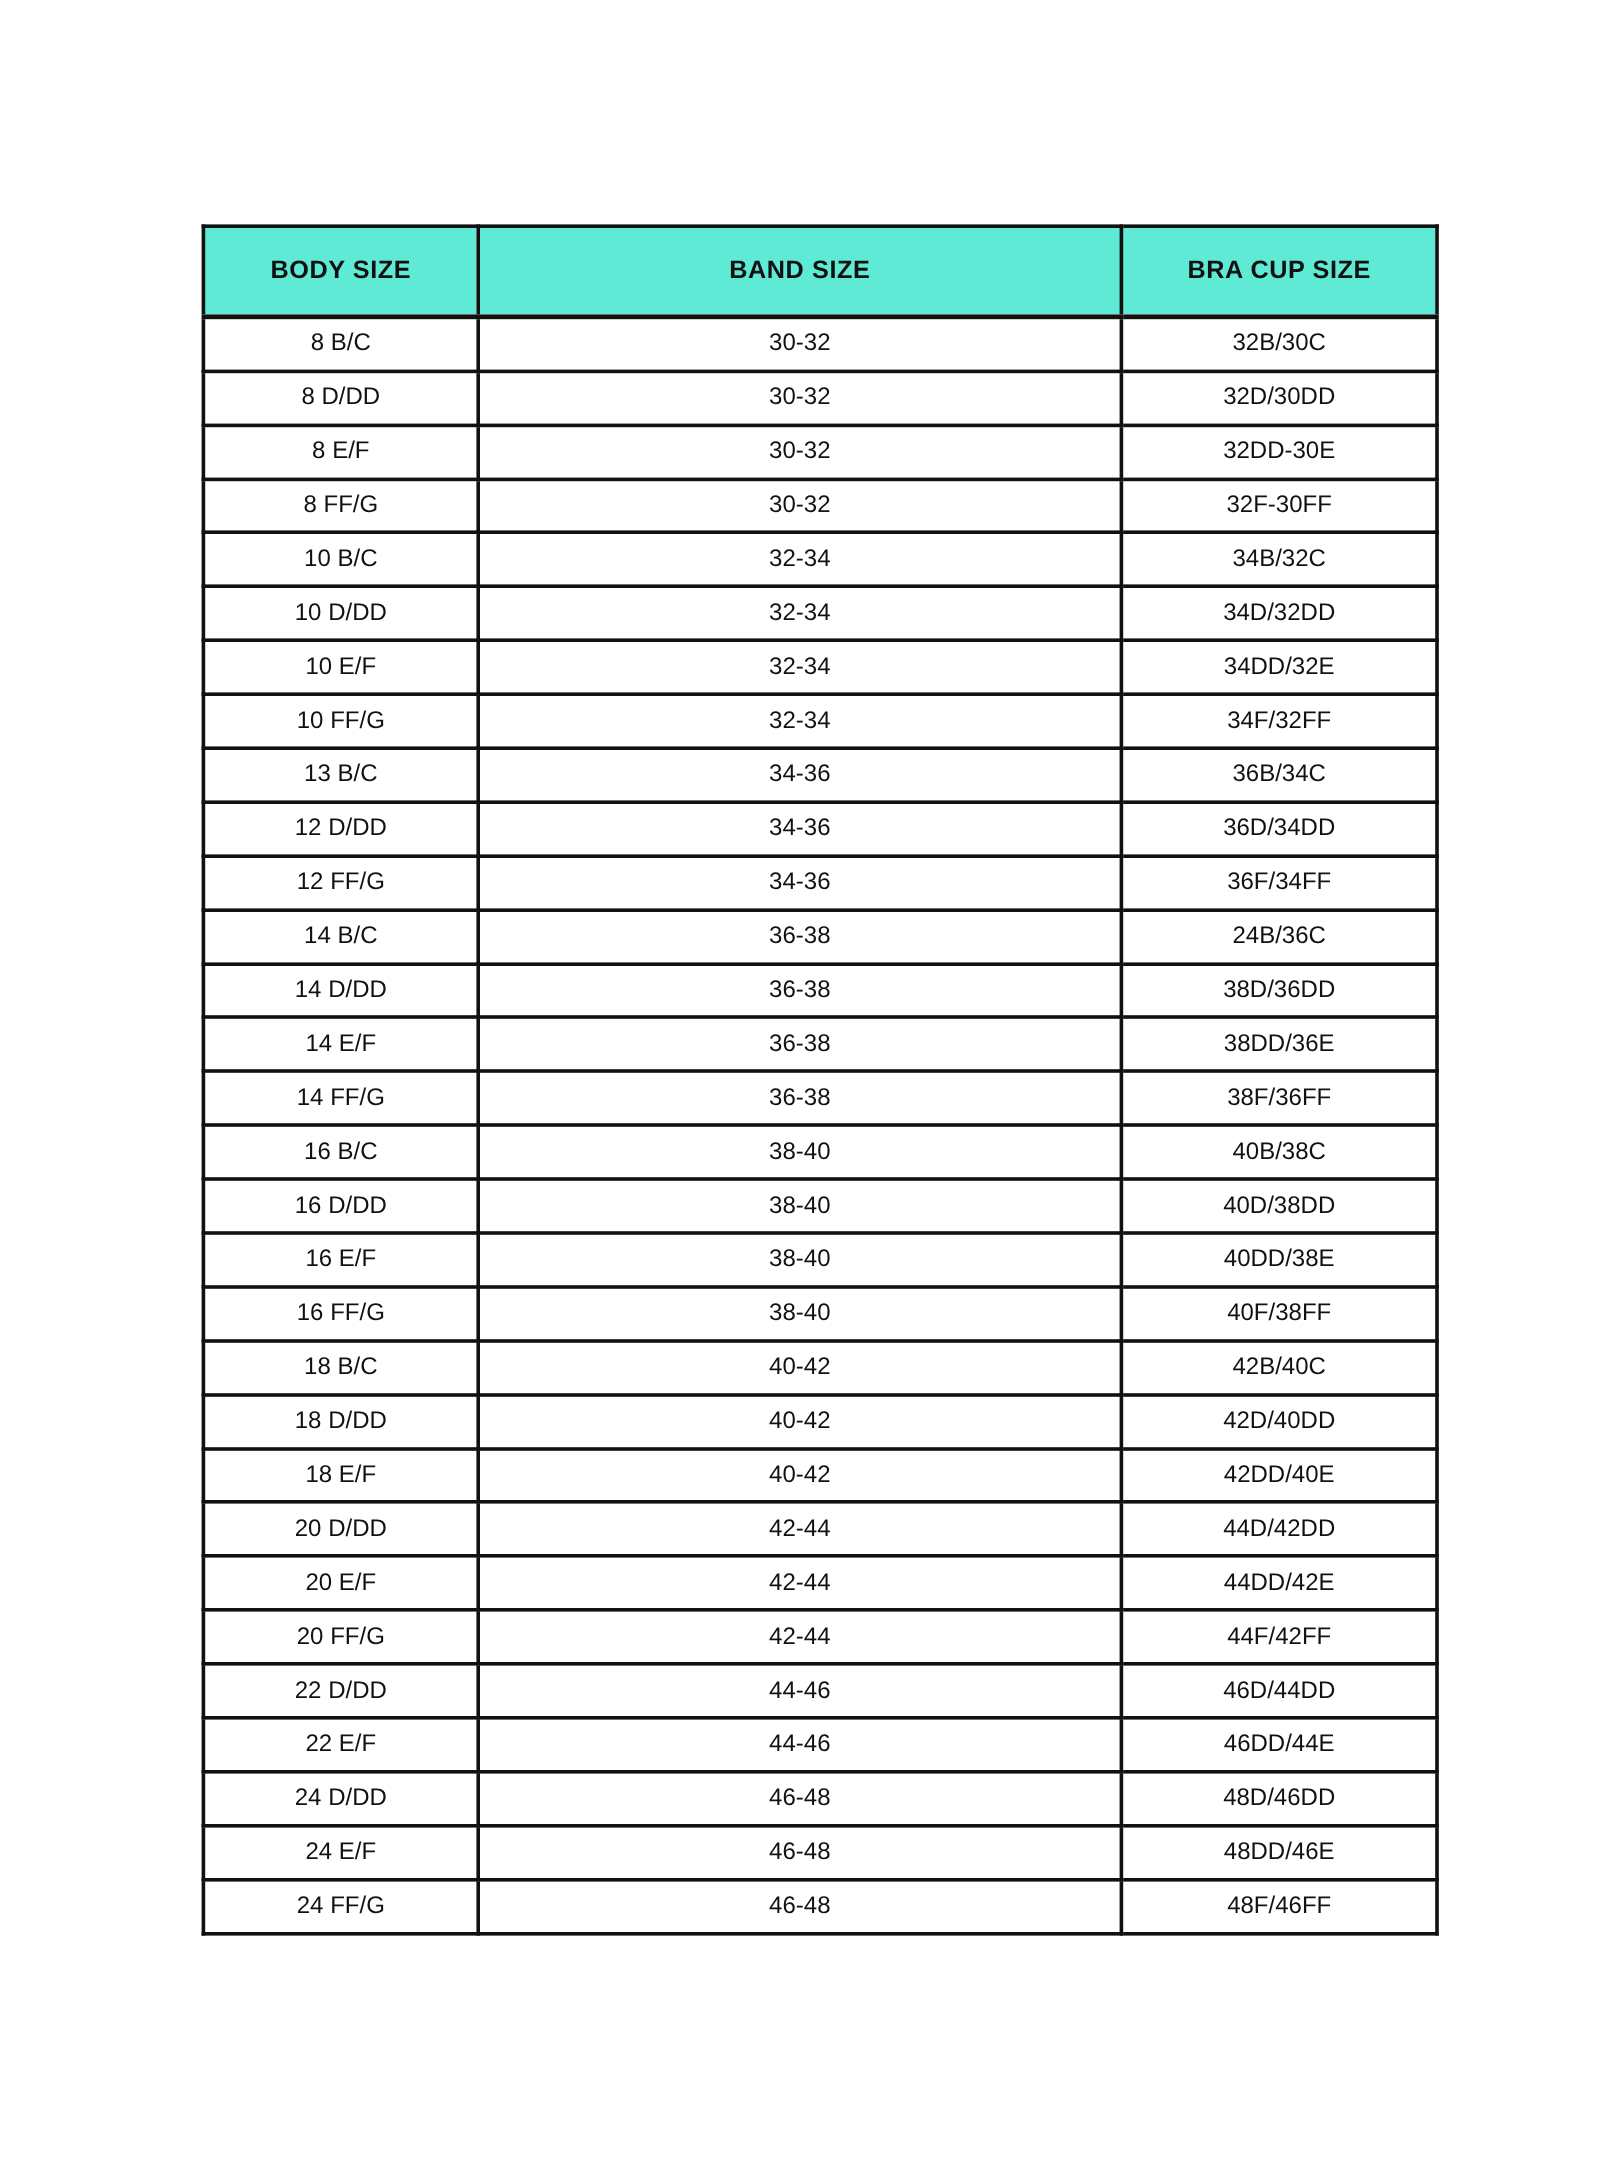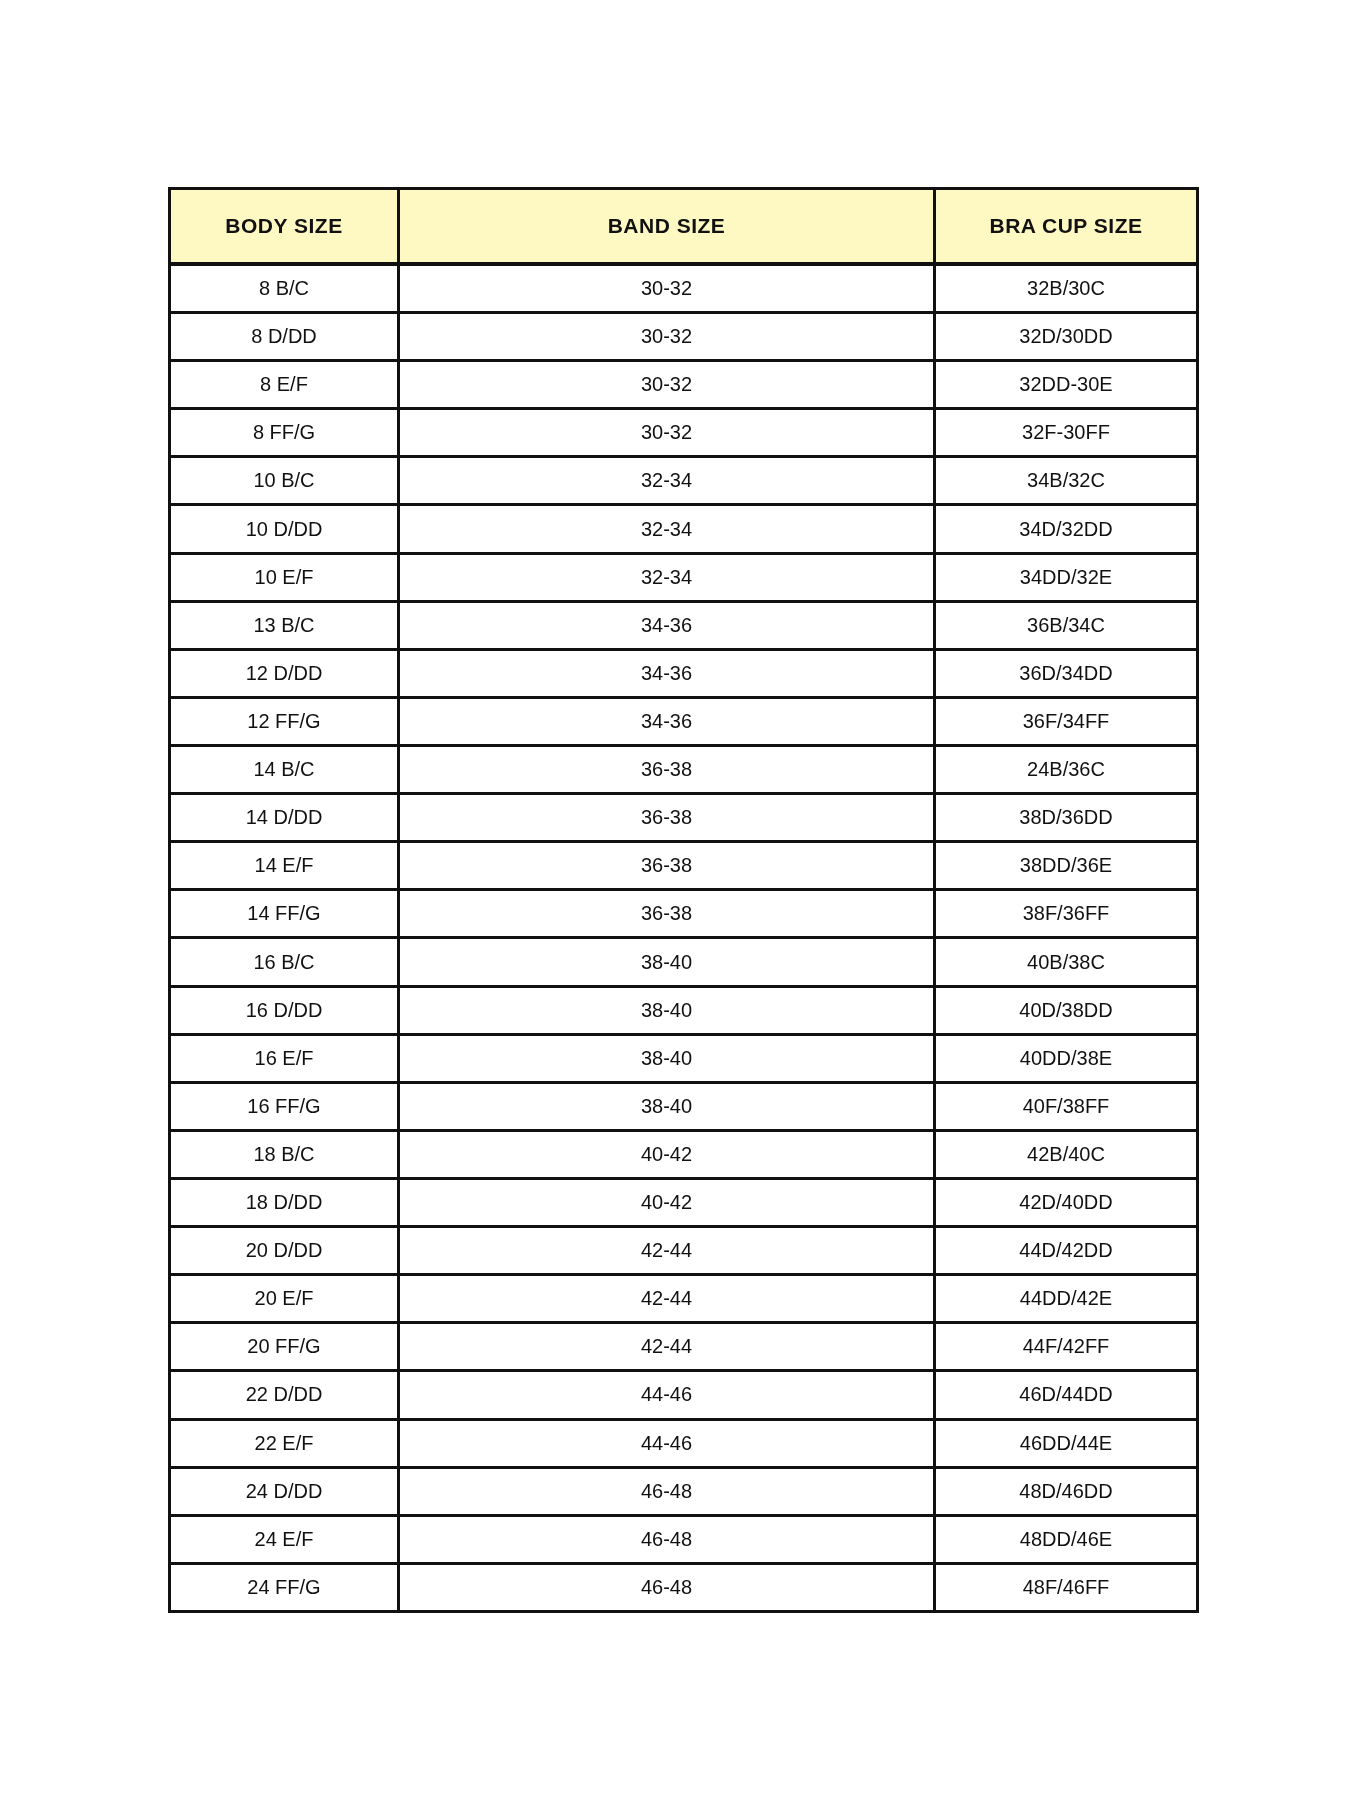--- a/index.html
+++ b/index.html
@@ -33,21 +33,21 @@
     text-align: center;
     vertical-align: middle;
     padding: 0;
     overflow: hidden;
     white-space: nowrap;
   }
   table.size-chart thead tr {
     height: 75px;
   }
   table.size-chart th {
-    background: #fef9c3;
+    background: #5eead4;
     font-size: 21px;
     font-weight: 700;
     letter-spacing: 0.5px;
     border-bottom-width: 4px;
   }
   table.size-chart td {
     font-size: 20px;
     font-weight: 400;
     background: #ffffff;
   }
@@ -99,20 +99,25 @@
           <td>10 D/DD</td>
           <td>32-34</td>
           <td>34D/32DD</td>
         </tr>
         <tr>
           <td>10 E/F</td>
           <td>32-34</td>
           <td>34DD/32E</td>
         </tr>
         <tr>
+          <td>10 FF/G</td>
+          <td>32-34</td>
+          <td>34F/32FF</td>
+        </tr>
+        <tr>
           <td>13 B/C</td>
           <td>34-36</td>
           <td>36B/34C</td>
         </tr>
         <tr>
           <td>12 D/DD</td>
           <td>34-36</td>
           <td>36D/34DD</td>
         </tr>
         <tr>
@@ -162,20 +167,25 @@
         </tr>
         <tr>
           <td>18 B/C</td>
           <td>40-42</td>
           <td>42B/40C</td>
         </tr>
         <tr>
           <td>18 D/DD</td>
           <td>40-42</td>
           <td>42D/40DD</td>
+        </tr>
+        <tr>
+          <td>18 E/F</td>
+          <td>40-42</td>
+          <td>42DD/40E</td>
         </tr>
         <tr>
           <td>20 D/DD</td>
           <td>42-44</td>
           <td>44D/42DD</td>
         </tr>
         <tr>
           <td>20 E/F</td>
           <td>42-44</td>
           <td>44DD/42E</td>

